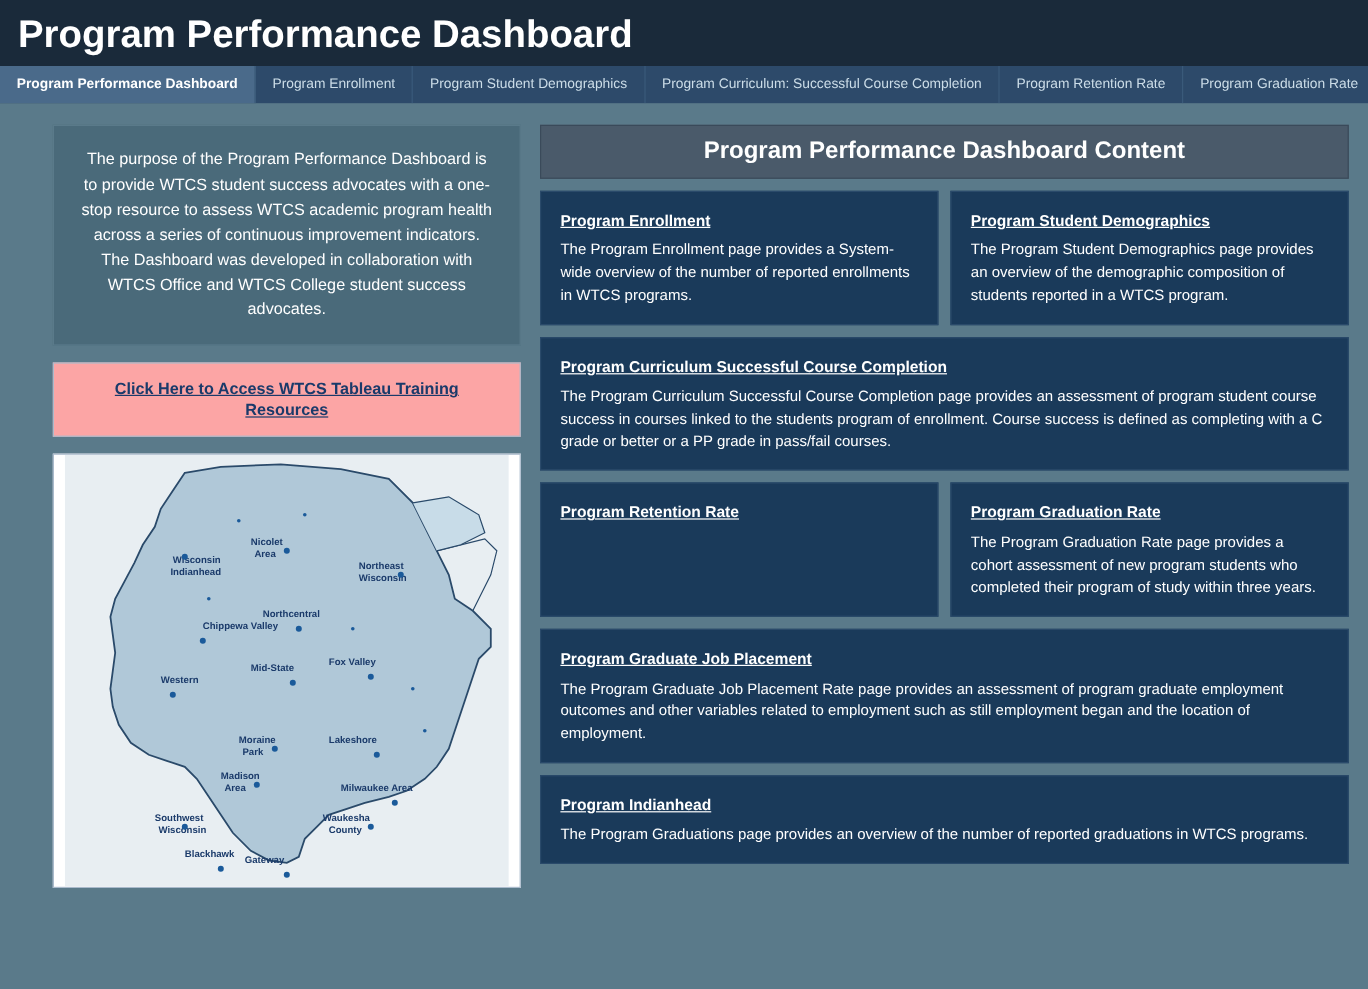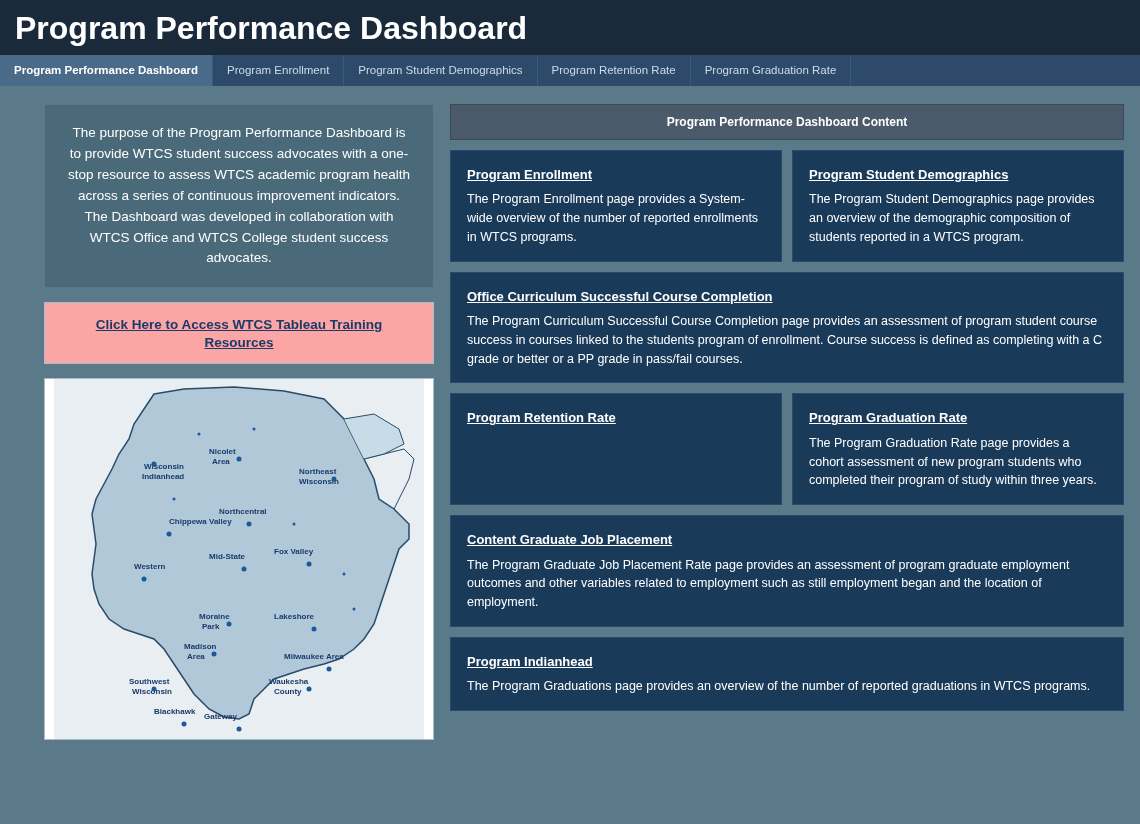--- a/index.html
+++ b/index.html
@@ -87,21 +87,21 @@
     }
     #right-panel {
       flex: 1;
       display: flex;
       flex-direction: column;
       gap: 10px;
     }
     #content-header {
       background: #4a5a6a;
       color: #ffffff;
-      font-size: 12px;
+      font-size: 20px;
       font-weight: bold;
       padding: 10px 16px;
       text-align: center;
       border: 1px solid #3a4a5a;
     }
     .card-row {
       display: flex;
       flex-direction: row;
       gap: 10px;
     }
@@ -131,20 +131,21 @@
 <body>
 
 <div id="header">
   <h1>Program Performance Dashboard</h1>
 </div>
 
 <div id="nav-bar">
   <div class="nav-tab active">Program Performance Dashboard</div>
   <div class="nav-tab">Program Enrollment</div>
   <div class="nav-tab">Program Student Demographics</div>
+  <div class="nav-tab">Program Curriculum: Successful Course Completion</div>
   <div class="nav-tab">Program Retention Rate</div>
   <div class="nav-tab">Program Graduation Rate</div>
 
 </div>
 
 <div id="main-content">
   <div id="left-panel">
     <div id="intro-box">
       <p>The purpose of the Program Performance Dashboard is to provide WTCS student success advocates with a one-stop resource to assess WTCS academic program health across a series of continuous improvement indicators.  The Dashboard was developed in collaboration with WTCS Office and WTCS College student success advocates.</p>
     </div>
@@ -236,38 +237,38 @@
         <span>The Program Enrollment page provides a System-wide overview of the number of reported enrollments in WTCS programs.</span>
       </div>
       <div class="card">
         <span class="card-title">Program Student Demographics</span>
         <span>The Program Student Demographics page provides an overview of the demographic composition of students reported in a WTCS program.</span>
       </div>
     </div>
 
     <div class="card-row">
       <div class="card" style="flex:1;">
-        <span class="card-title">Office Curriculum Successful Course Completion</span>
+        <span class="card-title">Program Curriculum Successful Course Completion</span>
         <span>The Program Curriculum Successful Course Completion page provides an assessment of program student course success in courses linked to the students program of enrollment.  Course success is defined as completing with a C grade or better or a PP grade in pass/fail courses.</span>
       </div>
     </div>
 
     <div class="card-row">
       <div class="card">
         <span class="card-title">Program Retention Rate</span>
       </div>
       <div class="card">
         <span class="card-title">Program Graduation Rate</span>
         <span>The Program Graduation Rate page provides a cohort assessment of new program students who completed their program of study within three years.</span>
       </div>
     </div>
 
     <div class="card-row">
       <div class="card" style="flex:1;">
-        <span class="card-title">Content Graduate Job Placement</span>
+        <span class="card-title">Program Graduate Job Placement</span>
         <span>The Program Graduate Job Placement Rate page provides an assessment of program graduate employment outcomes and other variables related to employment such as still employment began and the location of employment.</span>
       </div>
     </div>
 
     <div class="card-row">
       <div class="card">
         <span class="card-title">Program Indianhead</span>
         <span>The Program Graduations page provides an overview of the number of reported graduations in WTCS programs.</span>
       </div>
     </div>

